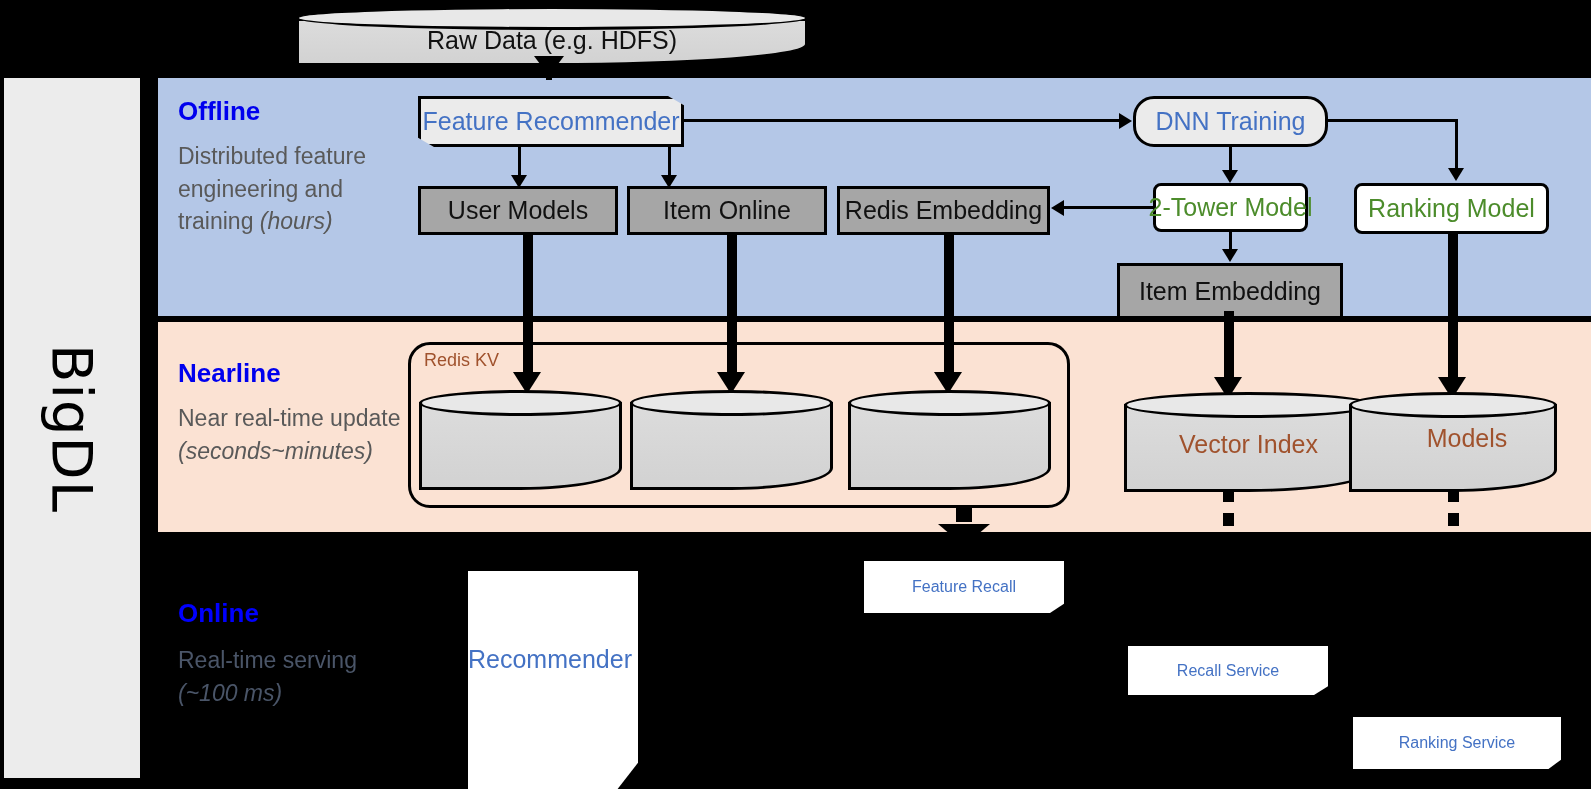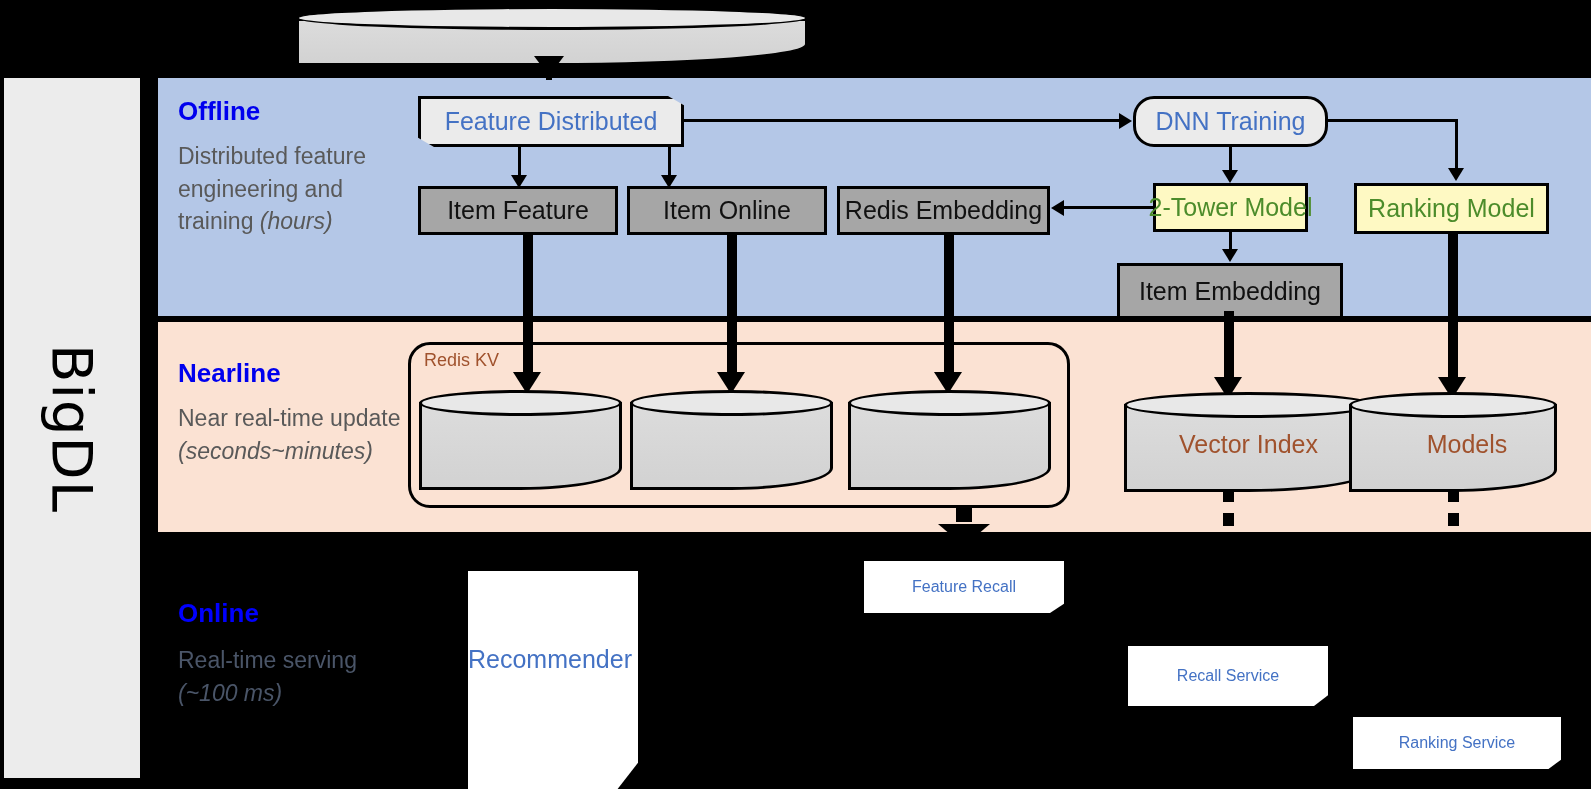--- a/index.html
+++ b/index.html
@@ -61,21 +61,21 @@
   }
 
   
   .box-grey {
     background:#a6a6a6; border:3px solid #000; color:#111;
     font-size:25px;
   }
 
   
   .box-round {
-    background:#fef9c3; border:3px solid #000; border-radius:0;
+    background:#ffffff; border:3px solid #000; border-radius:8px;
     font-size:25px;
   }
 
   
   .box-doc {
     background:#ebebeb; border:3px solid #000;
     font-size:25px;
   }
 
   .txt-blue  { color:#4472c4; }
@@ -152,45 +152,46 @@
 
   <div class="band-title" id="t-nearline">Nearline</div>
   <div class="band-desc" id="d-nearline"><span>Near real-time update </span><span class="it">(seconds~minutes)</span></div>
 
   <div class="band-title" id="t-online">Online</div>
   <div class="band-desc" id="d-online"><span>Real-time serving </span><span class="it">(~100 ms)</span></div>
 
   <div class="cyl" style="left:296px; top:6px; width:512px; height:60px;">
     <div class="body" style="height:48px;"></div>
     <div class="top" style="height:24px;"></div>
+    <div class="label" style="top:20px; color:#111;">Raw Data (e.g. HDFS)</div>
   </div>
 
   <div class="thin-line" style="left:546px; top:62px; width:6px; height:18px;"></div>
   <div class="arrow-head ah-down-thick" style="left:534px; top:56px;"></div>
 
   <div class="node box-doc" style="left:418px; top:96px; width:266px; height:51px;
               clip-path: polygon(0 0, 94% 0, 100% 18%, 100% 100%, 6% 100%, 0 82%);">
-    <span class="txt-blue">Feature Distributed</span>
+    <span class="txt-blue">Feature Recommender</span>
   </div>
 
   <div class="node box-doc" style="left:1133px; top:96px; width:195px; height:51px; border-radius:21px;">
     <span class="txt-blue">DNN Training</span>
   </div>
 
   <div class="thin-line" style="left:684px; top:119px; width:436px; height:3px;"></div>
   <div class="arrow-head ah-right-thin" style="left:1119px; top:113px;"></div>
 
   <div class="thin-line" style="left:518px; top:147px; width:3px; height:34px;"></div>
   <div class="arrow-head ah-down-thin" style="left:511px; top:175px;"></div>
 
   <div class="thin-line" style="left:668px; top:147px; width:3px; height:34px;"></div>
   <div class="arrow-head ah-down-thin" style="left:661px; top:175px;"></div>
 
   <div class="node box-grey" style="left:418px; top:186px; width:200px; height:49px;">
-    <span>Item Feature</span>
+    <span>User Models</span>
   </div>
 
   <div class="node box-grey" style="left:627px; top:186px; width:200px; height:49px;">
     <span>Item Online</span>
   </div>
 
   <div class="node box-grey" style="left:837px; top:186px; width:213px; height:49px;">
     <span>Redis Embedding</span>
   </div>
 
@@ -257,21 +258,21 @@
 
   <div class="cyl" style="left:1124px; top:392px; width:208px; height:100px;padding-left:41px;">
     <div class="body" style="height:88px;"></div>
     <div class="top" style="height:26px;"></div>
     <div class="label txt-brown" style="top:38px;">Vector Index</div>
   </div>
 
   <div class="cyl" style="left:1349px; top:392px; width:208px; height:100px;">
     <div class="body" style="height:88px;"></div>
     <div class="top" style="height:26px;"></div>
-    <div class="label txt-brown" style="top:38px;padding-left:28px;">Models</div>
+    <div class="label txt-brown" style="top:32px;padding-left:28px;">Models</div>
   </div>
 
   <div class="dash-sq" style="left:1223px; top:489px;"></div>
   <div class="dash-sq" style="left:1223px; top:513px;"></div>
   <div class="dash-sq" style="left:1448px; top:489px;"></div>
   <div class="dash-sq" style="left:1448px; top:513px;"></div>
 
   <div class="dash-sq" style="left:956px; top:508px; width:16px; height:14px;"></div>
   <div class="arrow-head" style="left:938px; top:524px; width:0; height:0;
        border-left:26px solid transparent; border-right:26px solid transparent; border-top:22px solid #000;"></div>
@@ -281,21 +282,21 @@
               display:block;">
     <div style="position:absolute; left:0; right:0; top:72px; text-align:center;
                 font-size:25px; line-height:1.3;" class="txt-blue">Recommender Service</div>
   </div>
 
   <div class="node" style="left:864px; top:561px; width:200px; height:52px; background:#fff;
               clip-path: polygon(0 0, 100% 0, 100% 82%, 93% 100%, 0 100%);">
     <span class="txt-blue">Feature Recall</span>
   </div>
 
-  <div class="node" style="left:1128px; top:646px; width:200px; height:60px; background:#fff;
+  <div class="node" style="left:1128px; top:646px; width:200px; height:49px; background:#fff;
               clip-path: polygon(0 0, 100% 0, 100% 82%, 93% 100%, 0 100%);">
     <span class="txt-blue">Recall Service</span>
   </div>
 
   <div class="node" style="left:1353px; top:717px; width:208px; height:52px; background:#fff;
               clip-path: polygon(0 0, 100% 0, 100% 82%, 94% 100%, 0 100%);">
     <span class="txt-blue">Ranking Service</span>
   </div>
 
 </div>

